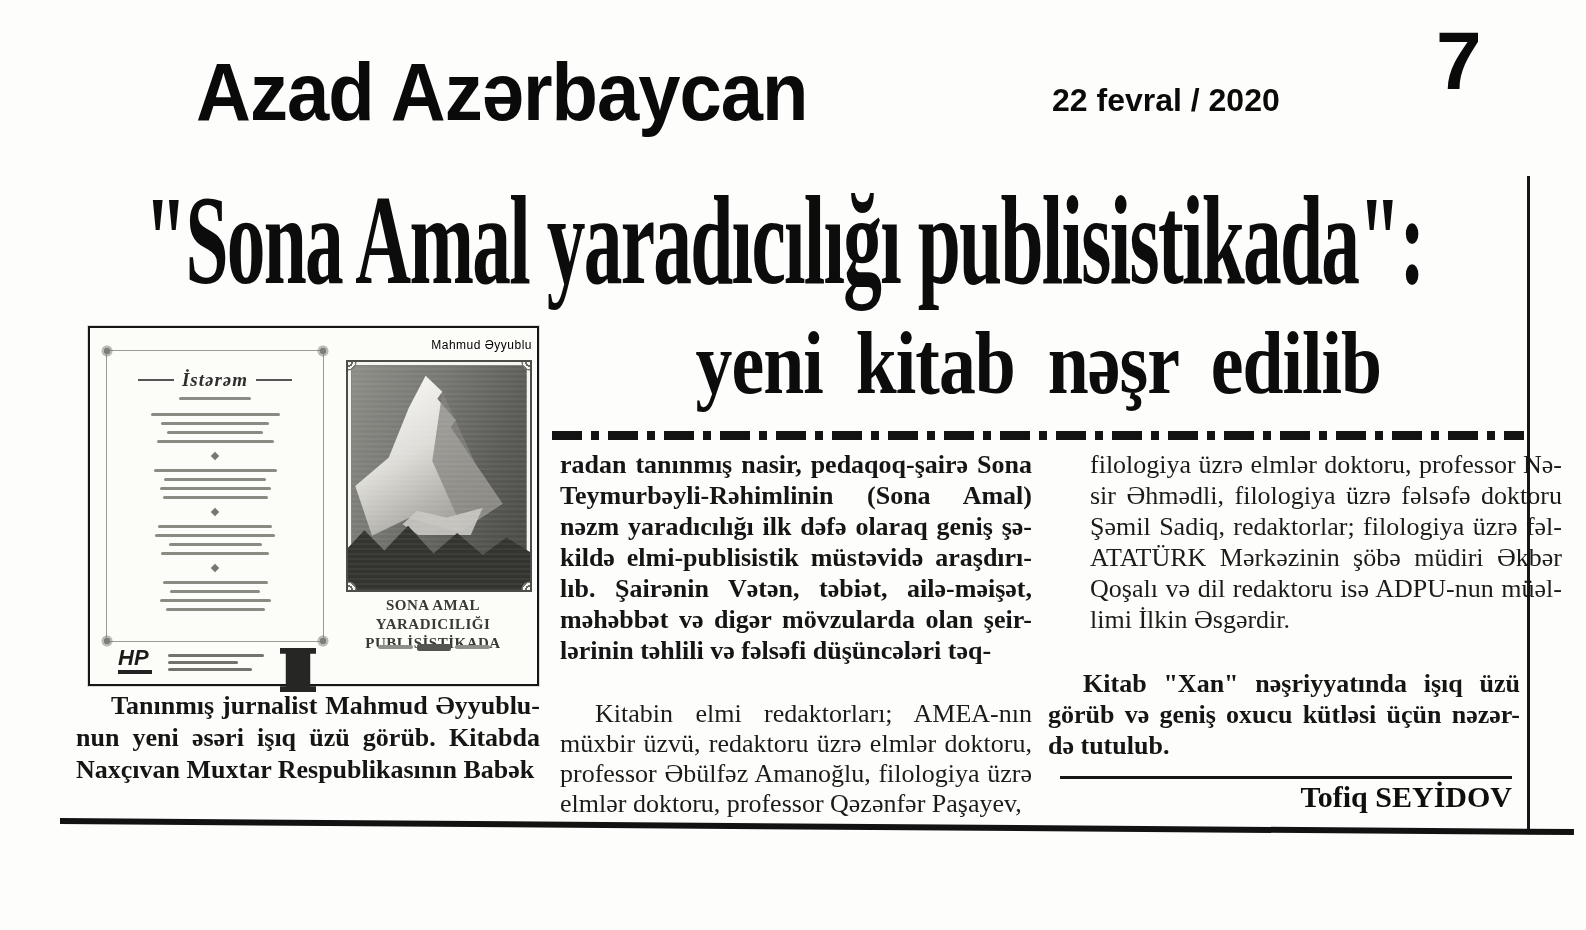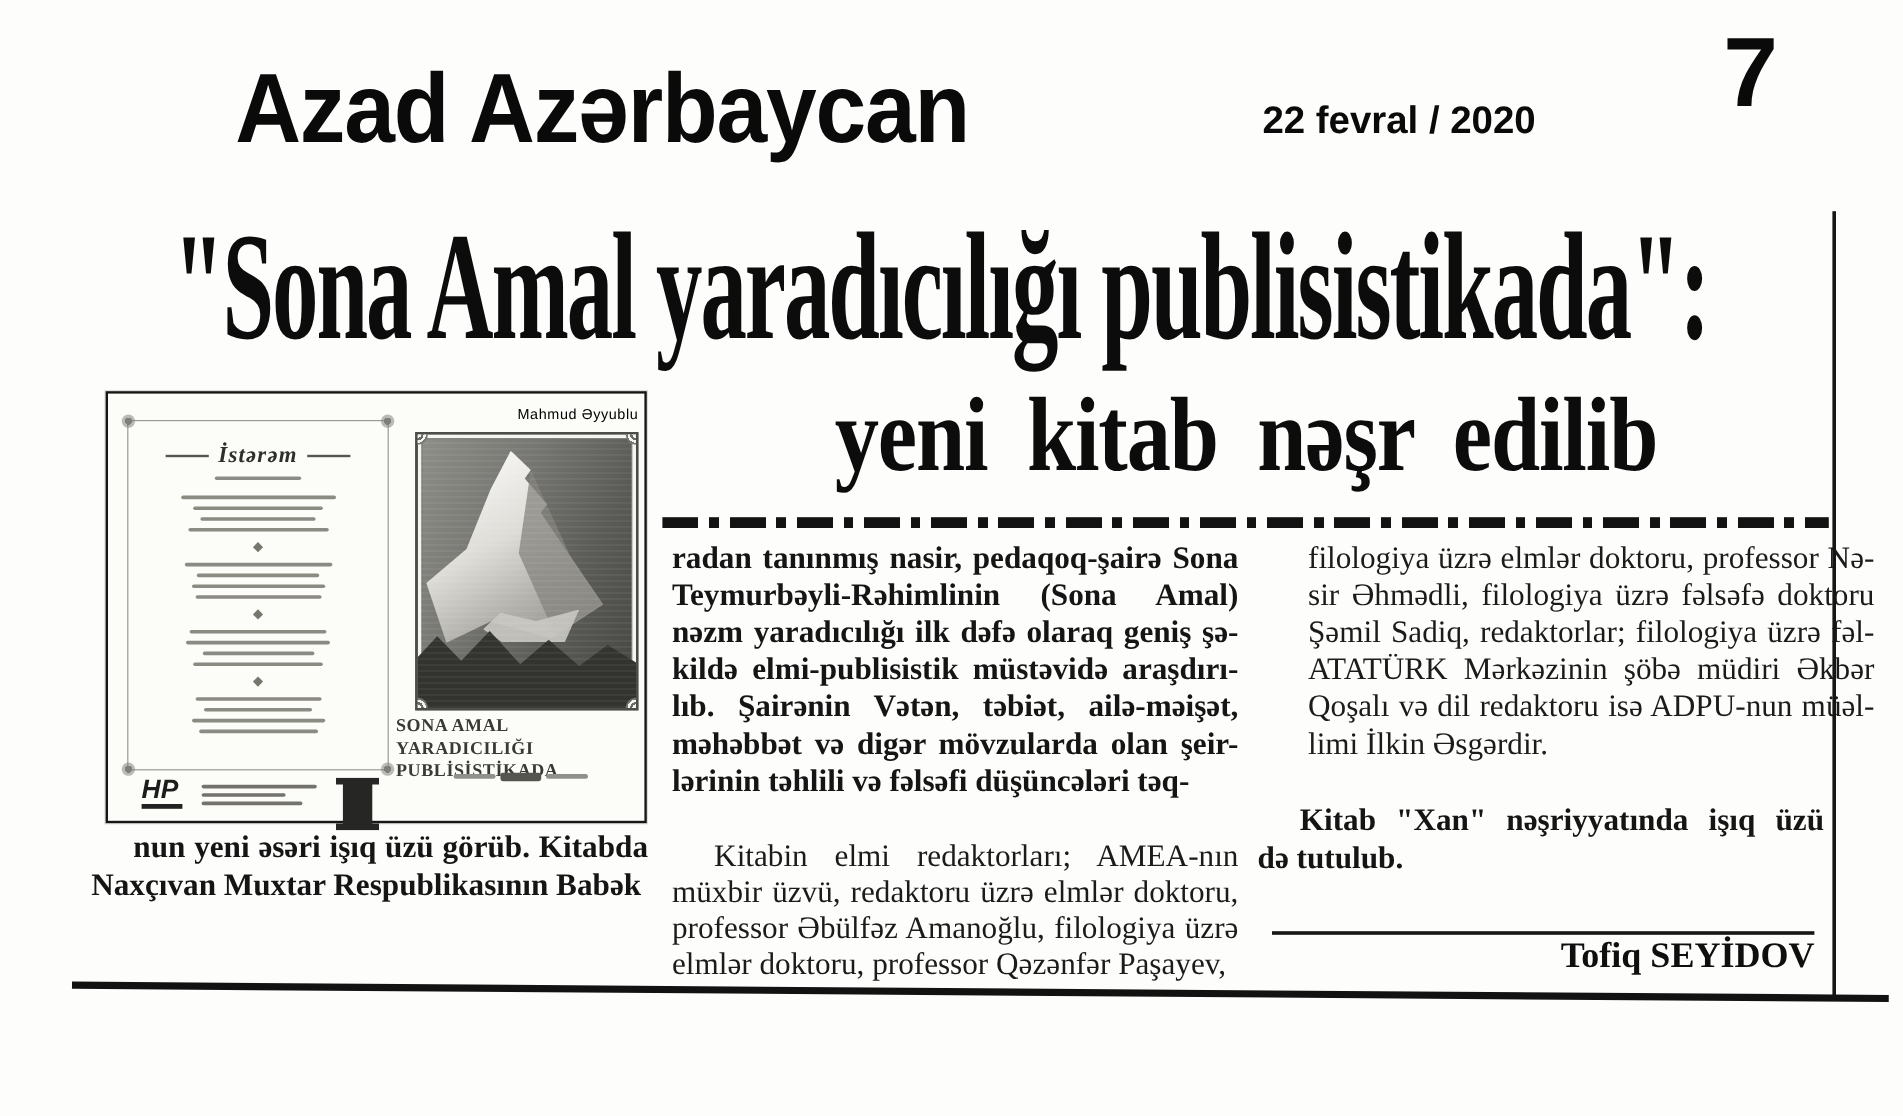--- a/index.html
+++ b/index.html
@@ -94,21 +94,21 @@
   .forest{position:absolute;left:0;bottom:0;width:100%;height:32%;background:#33332f;
     clip-path:polygon(0 42%,9% 18%,20% 46%,33% 12%,47% 50%,60% 22%,74% 52%,87% 28%,100% 48%,100% 100%,0 100%);}
   .glacier{position:absolute;left:30%;bottom:24%;width:44%;height:12%;background:#c9c8c2;opacity:.9;
     clip-path:polygon(0 60%,18% 10%,55% 35%,100% 0,85% 100%,20% 100%);}
   .grain{position:absolute;inset:0;
     background:repeating-linear-gradient(0deg,rgba(255,255,255,.05) 0 2px,transparent 2px 5px);}
   .ph-corner{position:absolute;width:20px;height:20px;border-radius:50%;
     background:radial-gradient(circle,#f2f2ee 0 3px,#6a6a64 3px 5px,#f2f2ee 5px 7px,#77776f 7px 8px,transparent 9px);}
   .ph-c1{left:-10px;top:-10px;}.ph-c2{right:-10px;top:-10px;}
   .ph-c3{left:-10px;bottom:-10px;}.ph-c4{right:-10px;bottom:-10px;}
-  .covertitle{position:absolute;left:240px;top:268px;width:206px;text-align:left;
+  .covertitle{position:absolute;left:240px;top:268px;width:206px;text-align:center;
     font-weight:700;font-size:15px;line-height:19px;color:#393935;
     letter-spacing:.5px;filter:blur(0.35px);}
   .coverorn{position:absolute;left:288px;top:314px;width:112px;height:10px;display:flex;align-items:center;gap:4px;}
   .coverorn .sq1,.coverorn .sq3{flex:1;height:4px;background:#90908a;border-radius:3px;}
   .coverorn .sq2{width:34px;height:7px;background:#55554f;border-radius:2px;}
 
   
   .lines .line{
     text-align:justify;text-align-last:justify;white-space:nowrap;
   }
@@ -206,20 +206,21 @@
       <div>PUBLİSİSTİKADA</div>
     </div>
     <div class="coverorn">
       <div class="sq1"></div>
       <div class="sq2"></div>
       <div class="sq3"></div>
     </div>
   </div>
 
   <div class="abs caption lines indent1">
+      <div class="line">Tanınmış jurnalist Mahmud Əyyublu-</div>
       <div class="line">nun yeni əsəri işıq üzü görüb. Kitabda</div>
       <div class="line">Naxçıvan Muxtar Respublikasının Babək</div>
     </div>
 
   <div class="abs col2p1 lines">
       <div class="line">radan tanınmış nasir, pedaqoq-şairə Sona</div>
       <div class="line">Teymurbəyli-Rəhimlinin (Sona Amal)</div>
       <div class="line">nəzm yaradıcılığı ilk dəfə olaraq geniş şə-</div>
       <div class="line">kildə elmi-publisistik müstəvidə araşdırı-</div>
       <div class="line">lıb. Şairənin Vətən, təbiət, ailə-məişət,</div>
@@ -235,20 +236,21 @@
   <div class="abs col3p1 lines">
       <div class="line">filologiya üzrə elmlər doktoru, professor Nə-</div>
       <div class="line">sir Əhmədli, filologiya üzrə fəlsəfə doktoru</div>
       <div class="line">Şəmil Sadiq, redaktorlar; filologiya üzrə fəl-</div>
       <div class="line">ATATÜRK Mərkəzinin şöbə müdiri Əkbər</div>
       <div class="line">Qoşalı və dil redaktoru isə ADPU-nun müəl-</div>
       <div class="line">limi İlkin Əsgərdir.</div>
     </div>
   <div class="abs col3p2 lines indent1">
       <div class="line">Kitab "Xan" nəşriyyatında işıq üzü</div>
+      <div class="line">görüb və geniş oxucu kütləsi üçün nəzər-</div>
       <div class="line">də tutulub.</div>
     </div>
 
   <div class="abs vrule"></div>
   <div class="abs sigrule"></div>
   <div class="abs byline">Tofiq SEYİDOV</div>
   <div class="abs bottomrule"></div>
 
 </div>
 

